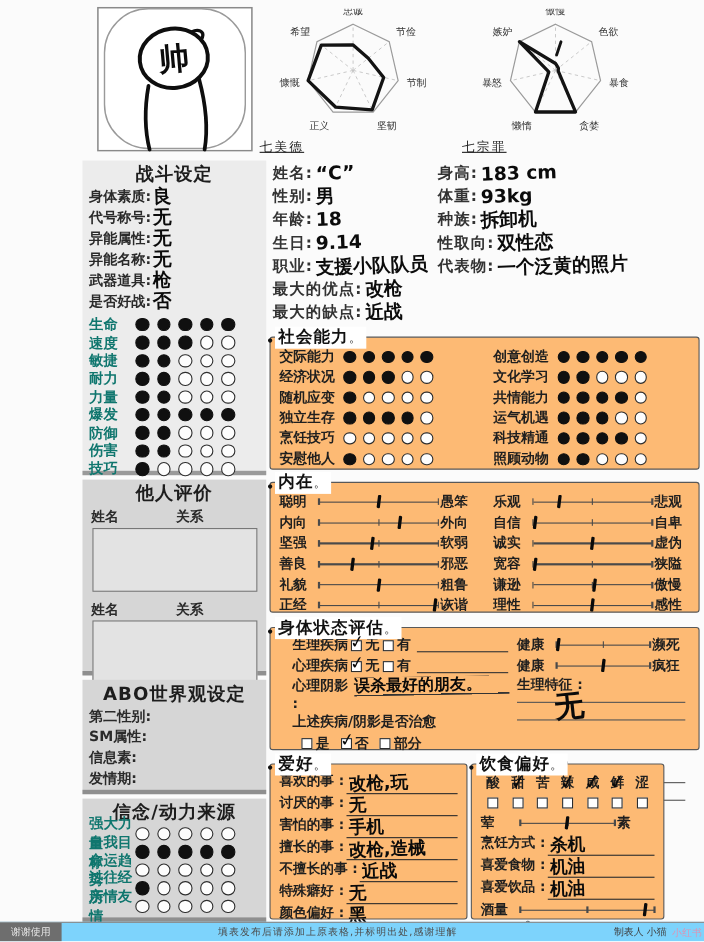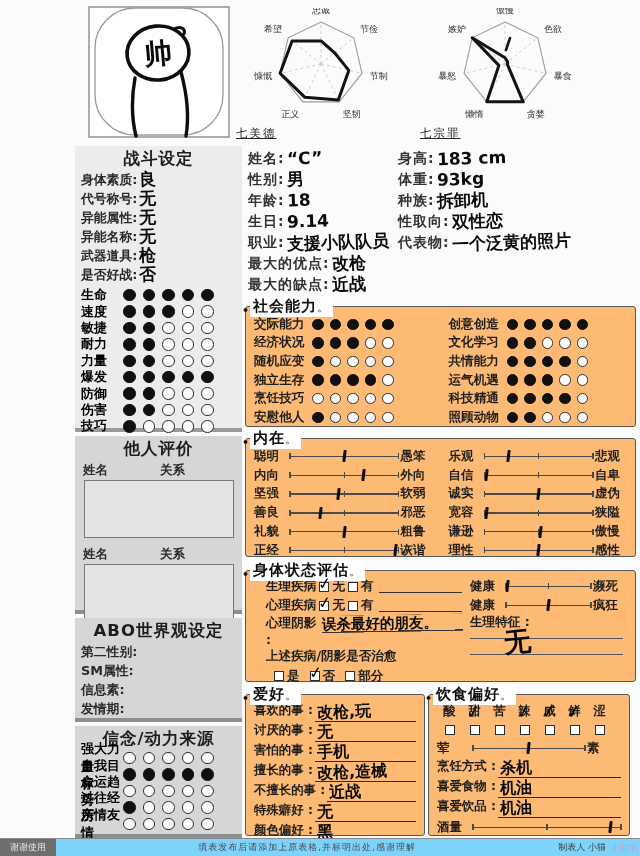--- a/index.html
+++ b/index.html
@@ -14,21 +14,21 @@
 
   
   .lsec{position:absolute;left:75px;width:167px;box-sizing:border-box;background:#d6d6d6;border-bottom:4px solid #8f8f8f;padding:2px 6px;}
   .lsec.light{background:#ececec;border-bottom:4px solid #9a9a9a;}
   .lsec-title{text-align:center;font-weight:bold;font-size:16.5px;color:#1d1d1d;letter-spacing:1px;line-height:22px;}
   .frow{display:flex;align-items:center;line-height:19px;white-space:nowrap;}
   .frow .flabel{font-weight:bold;font-size:12.8px;color:#2a2a2a;}
   .frow .colon{font-weight:bold;font-size:12.8px;color:#2a2a2a;}
   .hand{font-weight:bold;color:#0b0b0b;transform:rotate(-2deg);display:inline-block;font-size:17px;line-height:1;margin-left:2px;}
   .stat-row{display:flex;align-items:center;height:16.4px;}
-  .stat-row .slabel{font-weight:bold;font-size:13px;color:#000000;width:42px;flex:0 0 auto;}
+  .stat-row .slabel{font-weight:bold;font-size:13px;color:#0f766e;width:42px;flex:0 0 auto;}
   .dots{display:flex;align-items:center;gap:7px;}
   .dot{width:12.5px;height:12.5px;border-radius:50%;border:1.7px solid #2e2e2e;background:#fdfdfd;box-sizing:border-box;}
   .dot.filled{background:#101010;border-color:#101010;}
 
   .eval-head{display:flex;font-weight:bold;font-size:12.5px;color:#2a2a2a;margin:2px 2px 1px;}
   .eval-head .ehr{margin-left:52px;}
   .eval-box{width:148px;height:56px;background:#e3e3e3;border:1.3px solid #777;margin:0 auto 6px;}
 
   
   .panel{position:absolute;border:1.6px solid #585858;border-radius:3px;background:#fdba74;box-sizing:border-box;}
@@ -837,21 +837,21 @@
           <span class="flabel">特殊癖好 :</span>
           <span class="hval"><span class="hand">无</span></span>
         </div>
         <div class="hrow">
           <span class="flabel">颜色偏好 :</span>
           <span class="hval"><span class="hand">黑</span></span>
         </div>
       </div>
   </div>
 
-  <div class="panel" style="left:428px;top:694px;width:202px;height:142px;">
+  <div class="panel" style="left:428px;top:694px;width:176px;height:142px;">
     <div class="panel-title">饮食偏好</div>
     <div style="padding:6px 8px 2px;" id="diet-body">
         <div class="tastes">
           <span class="taste"><span class="tlabel">酸</span><span class="cb"></span></span>
           <span class="taste"><span class="tlabel">甜</span><span class="cb"></span><span class="bigck">✓</span></span>
           <span class="taste"><span class="tlabel">苦</span><span class="cb"></span></span>
           <span class="taste"><span class="tlabel">辣</span><span class="cb"></span><span class="bigck">✓</span></span>
           <span class="taste"><span class="tlabel">咸</span><span class="cb"></span><span class="bigck">✓</span></span>
           <span class="taste"><span class="tlabel">鲜</span><span class="cb"></span><span class="bigck">✓</span></span>
           <span class="taste"><span class="tlabel">涩</span><span class="cb"></span></span>

